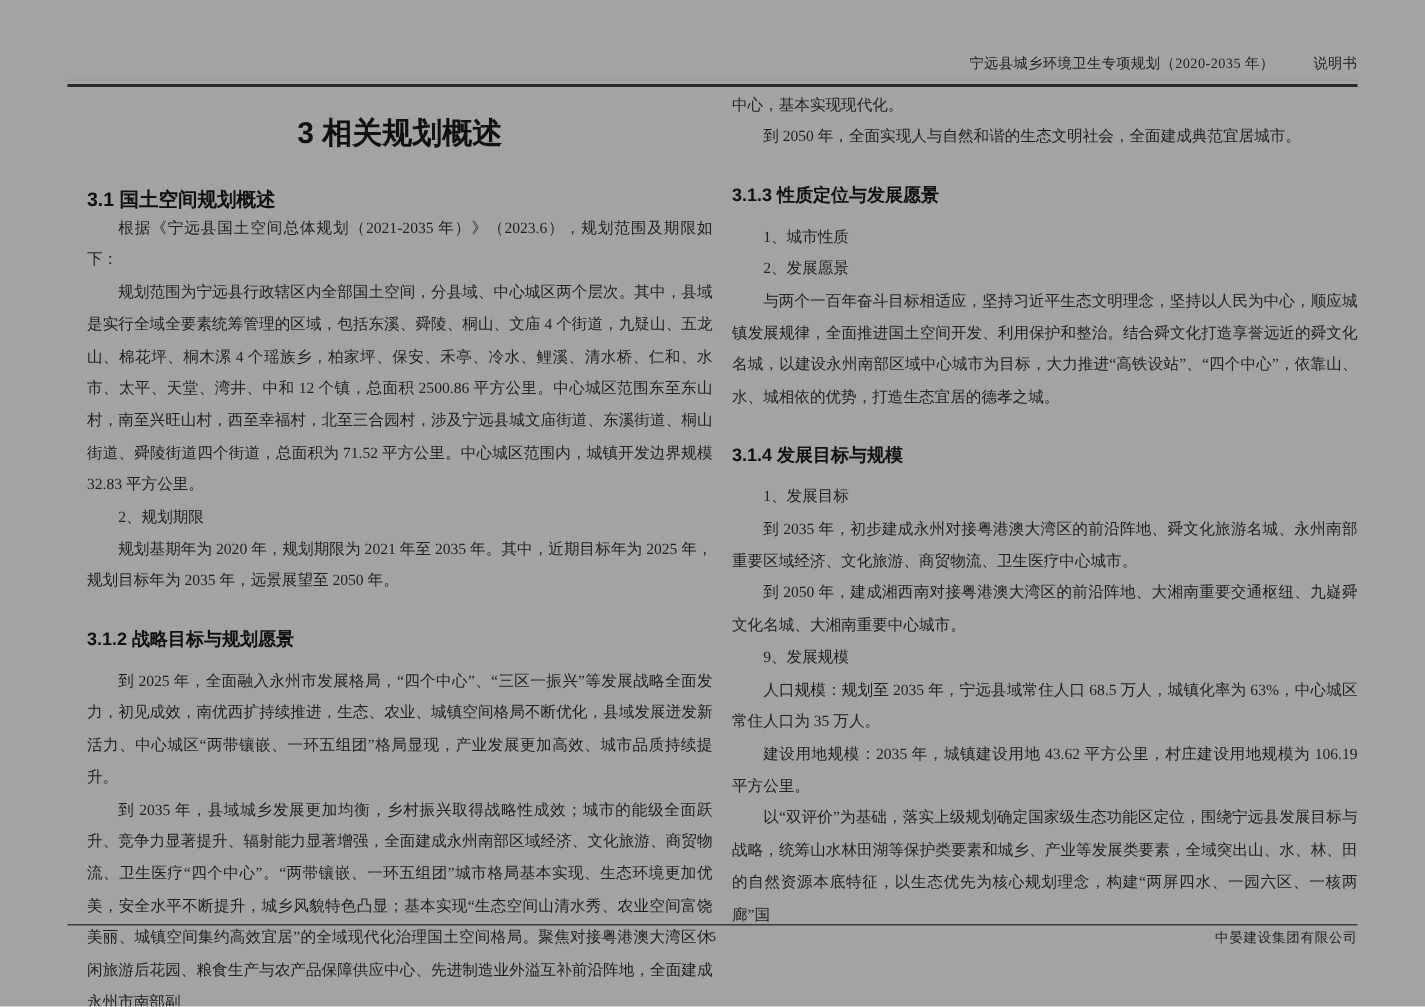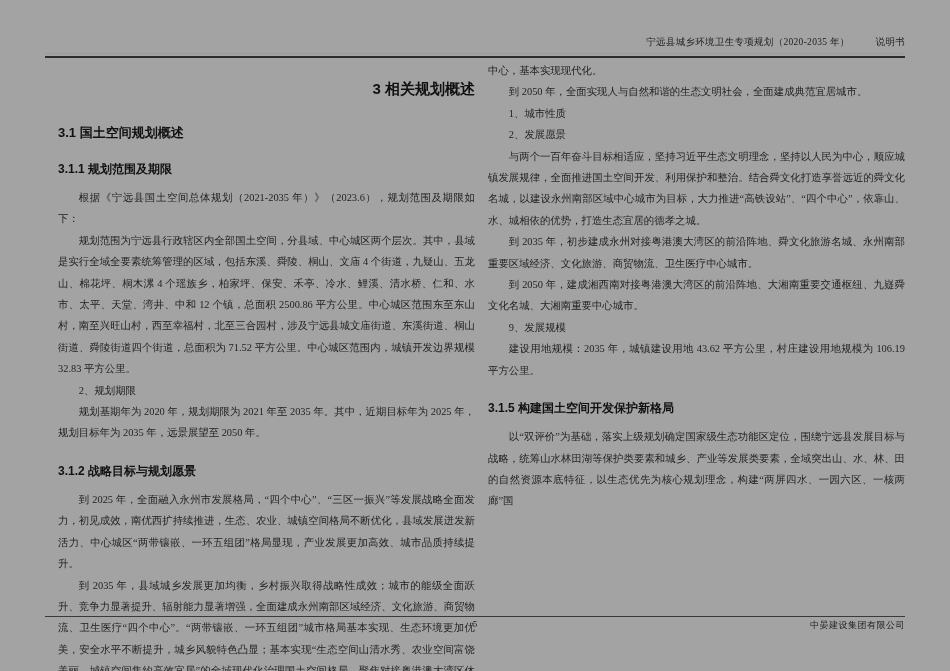--- a/index.html
+++ b/index.html
@@ -39,21 +39,21 @@
     position:absolute;top:60px;width:417px;
     font-size:10.4px;line-height:21.4px;
     text-align:justify;text-justify:inter-ideograph;
     color:#1f1f1f;
   }
   .col-left{left:58px;}
   .col-right{left:488px;}
   
   h1.chapter{
     font-family:"Liberation Sans","DejaVu Sans",sans-serif;
-    font-size:15px;font-weight:700;text-align:right;
+    font-size:20px;font-weight:700;text-align:center;
     margin:17px 0 0 0;line-height:24px;color:#111;
   }
   h2.sec{
     font-family:"Liberation Sans","DejaVu Sans",sans-serif;
     font-size:13px;font-weight:700;
     margin:23px 0 0 0;line-height:18px;color:#111;
   }
   h3.sub{
     font-family:"Liberation Sans","DejaVu Sans",sans-serif;
     font-size:12px;font-weight:700;
@@ -71,41 +71,43 @@
     <div class="header-text">
       <span>宁远县城乡环境卫生专项规划（2020-2035 年）</span><span class="header-gap"></span><span>说明书</span>
     </div>
     <div class="rule-thin"></div>
     <div class="rule-thick"></div>
   </div>
 
   <div class="col col-left">
     <h1 class="chapter">3  相关规划概述</h1>
     <h2 class="sec">3.1 国土空间规划概述</h2>
-    <h3 class="sub">3.1.1 规划范围及期限</h3>
     <p>根据《宁远县国土空间总体规划（2021-2035 年）》（2023.6），规划范围及期限如下：</p>
     <p>规划范围为宁远县行政辖区内全部国土空间，分县域、中心城区两个层次。其中，县域是实行全域全要素统筹管理的区域，包括东溪、舜陵、桐山、文庙 4 个街道，九疑山、五龙山、棉花坪、桐木漯 4 个瑶族乡，柏家坪、保安、禾亭、冷水、鲤溪、清水桥、仁和、水市、太平、天堂、湾井、中和 12 个镇，总面积 2500.86 平方公里。中心城区范围东至东山村，南至兴旺山村，西至幸福村，北至三合园村，涉及宁远县城文庙街道、东溪街道、桐山街道、舜陵街道四个街道，总面积为 71.52 平方公里。中心城区范围内，城镇开发边界规模 32.83 平方公里。</p>
     <p>2、规划期限</p>
     <p>规划基期年为 2020 年，规划期限为 2021 年至 2035 年。其中，近期目标年为 2025 年，规划目标年为 2035 年，远景展望至 2050 年。</p>
     <h3 class="sub">3.1.2 战略目标与规划愿景</h3>
     <p>到 2025 年，全面融入永州市发展格局，“四个中心”、“三区一振兴”等发展战略全面发力，初见成效，南优西扩持续推进，生态、农业、城镇空间格局不断优化，县域发展迸发新活力、中心城区“两带镶嵌、一环五组团”格局显现，产业发展更加高效、城市品质持续提升。</p>
     <p>到 2035 年，县域城乡发展更加均衡，乡村振兴取得战略性成效；城市的能级全面跃升、竞争力显著提升、辐射能力显著增强，全面建成永州南部区域经济、文化旅游、商贸物流、卫生医疗“四个中心”。“两带镶嵌、一环五组团”城市格局基本实现、生态环境更加优美，安全水平不断提升，城乡风貌特色凸显；基本实现“生态空间山清水秀、农业空间富饶美丽、城镇空间集约高效宜居”的全域现代化治理国土空间格局。聚焦对接粤港澳大湾区休闲旅游后花园、粮食生产与农产品保障供应中心、先进制造业外溢互补前沿阵地，全面建成永州市南部副</p>
   </div>
 
   <div class="col col-right">
     <p class="noindent">中心，基本实现现代化。</p>
     <p>到 2050 年，全面实现人与自然和谐的生态文明社会，全面建成典范宜居城市。</p>
+    <h3 class="sub">3.1.3 性质定位与发展愿景</h3>
     <p>1、城市性质</p>
     <p>2、发展愿景</p>
     <p>与两个一百年奋斗目标相适应，坚持习近平生态文明理念，坚持以人民为中心，顺应城镇发展规律，全面推进国土空间开发、利用保护和整治。结合舜文化打造享誉远近的舜文化名城，以建设永州南部区域中心城市为目标，大力推进“高铁设站”、“四个中心”，依靠山、水、城相依的优势，打造生态宜居的德孝之城。</p>
+    <h3 class="sub">3.1.4 发展目标与规模</h3>
+    <p>1、发展目标</p>
     <p>到 2035 年，初步建成永州对接粤港澳大湾区的前沿阵地、舜文化旅游名城、永州南部重要区域经济、文化旅游、商贸物流、卫生医疗中心城市。</p>
     <p>到 2050 年，建成湘西南对接粤港澳大湾区的前沿阵地、大湘南重要交通枢纽、九嶷舜文化名城、大湘南重要中心城市。</p>
     <p>9、发展规模</p>
+    <p>人口规模：规划至 2035 年，宁远县域常住人口 68.5 万人，城镇化率为 63%，中心城区常住人口为 35 万人。</p>
     <p>建设用地规模：2035 年，城镇建设用地 43.62 平方公里，村庄建设用地规模为 106.19 平方公里。</p>
-    <h3 class="sub">3.1.5 构建国土空间开发保护新格局</h3>
     <p>以“双评价”为基础，落实上级规划确定国家级生态功能区定位，围绕宁远县发展目标与战略，统筹山水林田湖等保护类要素和城乡、产业等发展类要素，全域突出山、水、林、田的自然资源本底特征，以生态优先为核心规划理念，构建“两屏四水、一园六区、一核两廊”国</p>
   </div>
 
   <div class="footer">
     <div class="footer-pagenum">5</div>
     <div class="footer-company">中晏建设集团有限公司</div>
   </div>
 
 </div>
 

